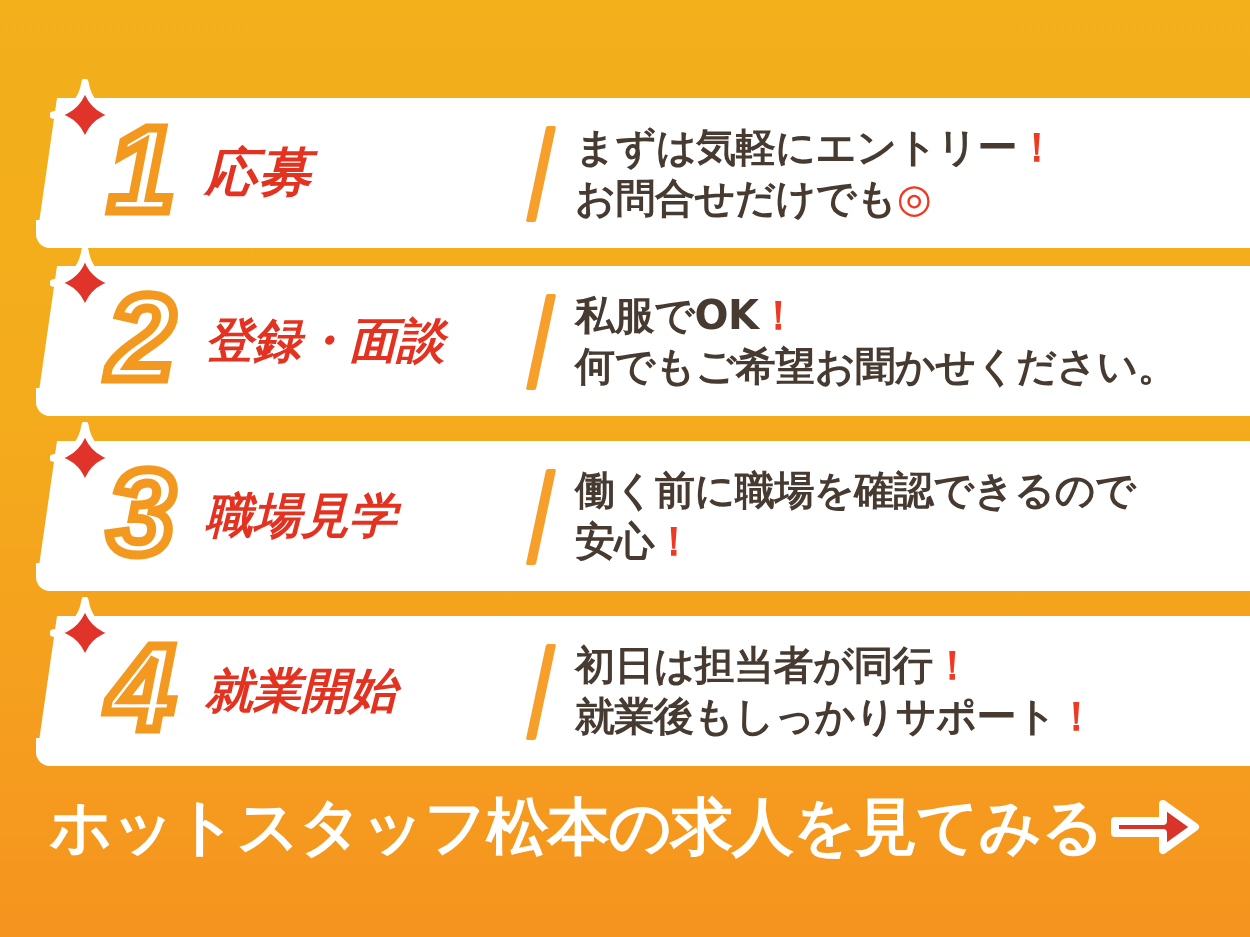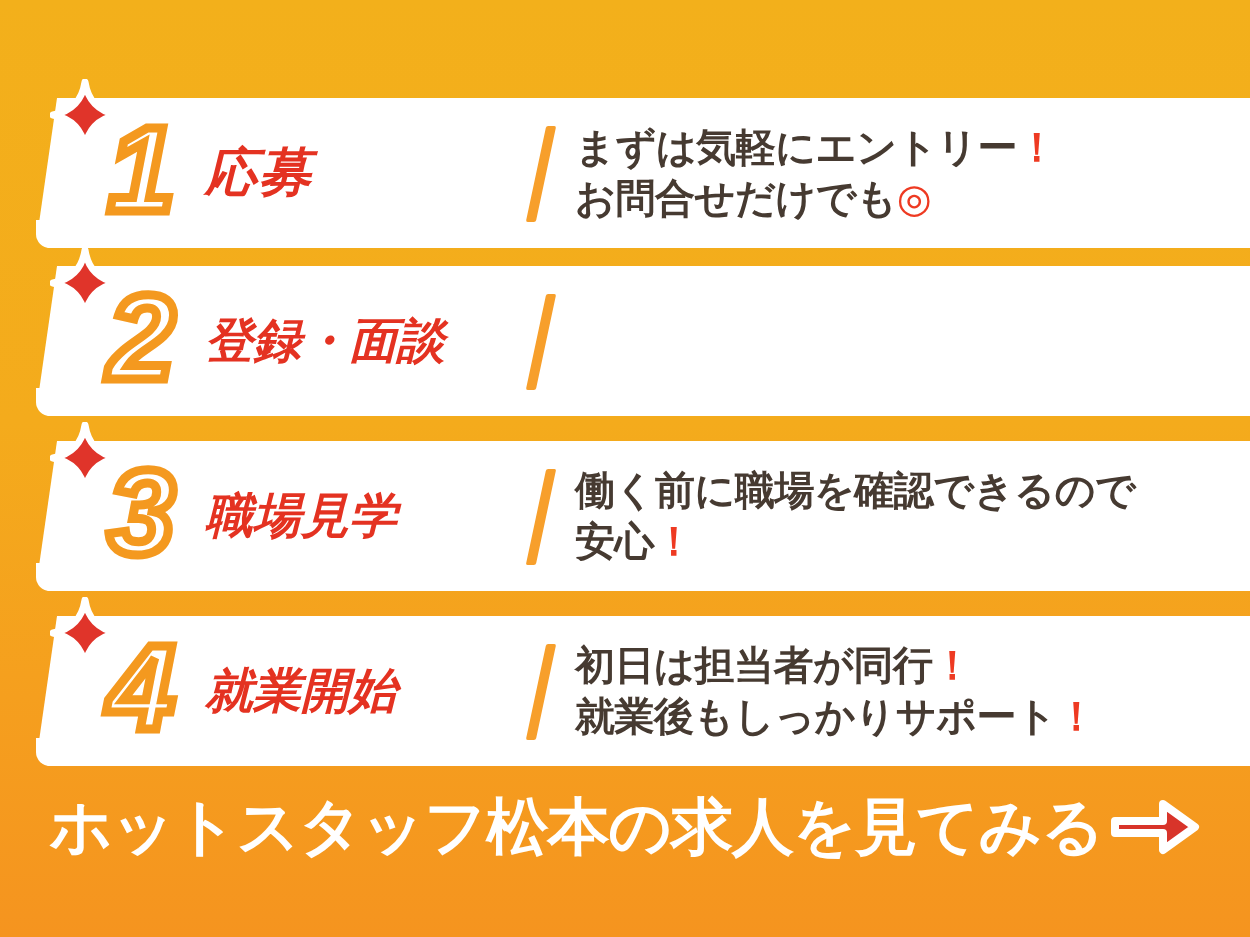--- a/index.html
+++ b/index.html
@@ -180,20 +180,24 @@
       <div class="card"></div>
       <div class="card-corner"></div>
       <div class="sparkle">
         <svg viewBox="0 0 70 72">
           <path d="M35 3 C38 22 48 32 67 36 C48 40 38 50 35 69 C32 50 22 40 3 36 C22 32 32 22 35 3 Z" fill="#E0342A" stroke="#FFFFFF" stroke-width="7" stroke-linejoin="round"></path>
         </svg>
       </div>
       <div class="num">2</div>
       <div class="label wide">登録・面談</div>
       <div class="slash"></div>
+      <div class="desc">
+        <span class="ln"><span>私服でOK</span><span class="bang">！</span></span>
+        <span class="ln"><span>何でもご希望お聞かせください。</span><span class="bang"></span></span>
+      </div>
     </div>
 
     <div class="step-row r2">
       <div class="card"></div>
       <div class="card-corner"></div>
       <div class="sparkle">
         <svg viewBox="0 0 70 72">
           <path d="M35 3 C38 22 48 32 67 36 C48 40 38 50 35 69 C32 50 22 40 3 36 C22 32 32 22 35 3 Z" fill="#E0342A" stroke="#FFFFFF" stroke-width="7" stroke-linejoin="round"></path>
         </svg>
       </div>

